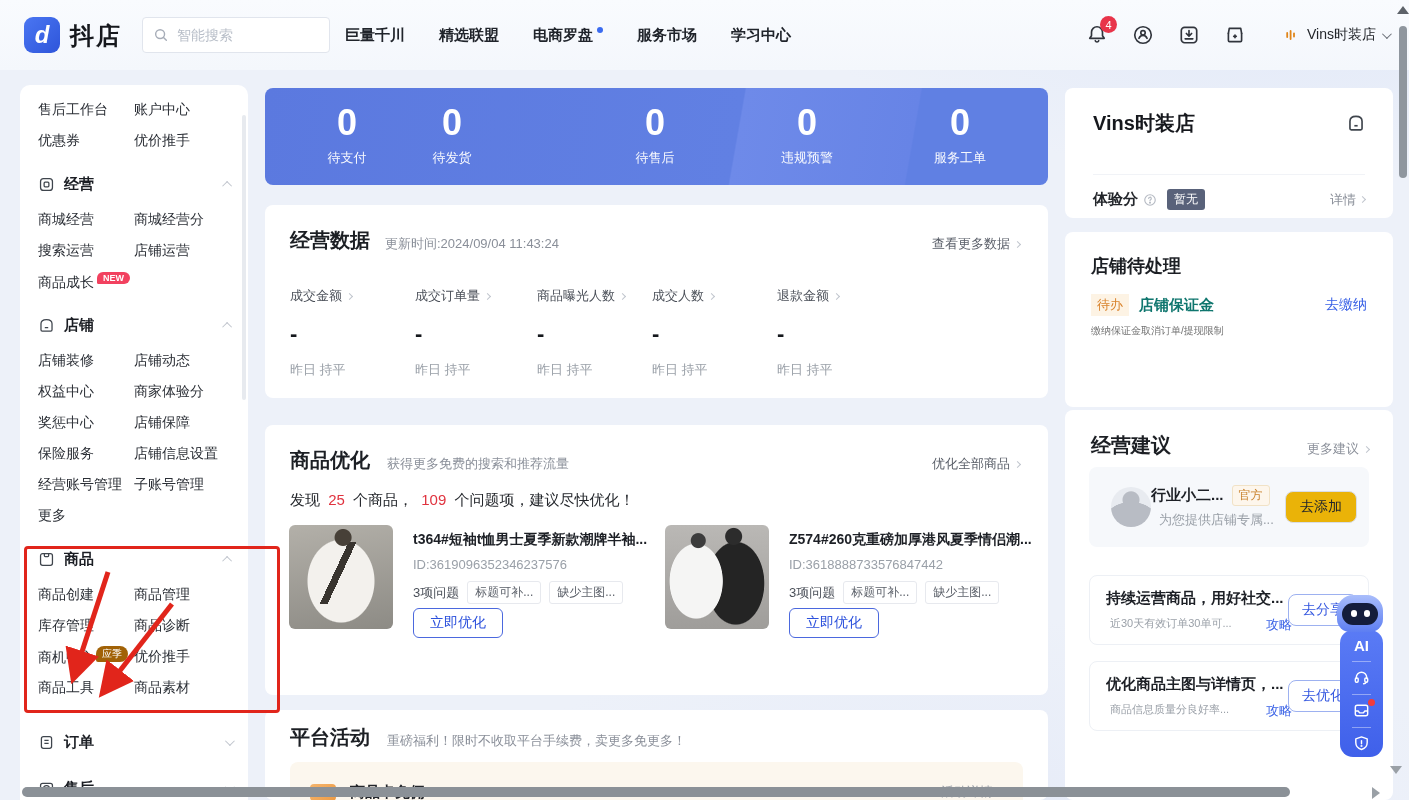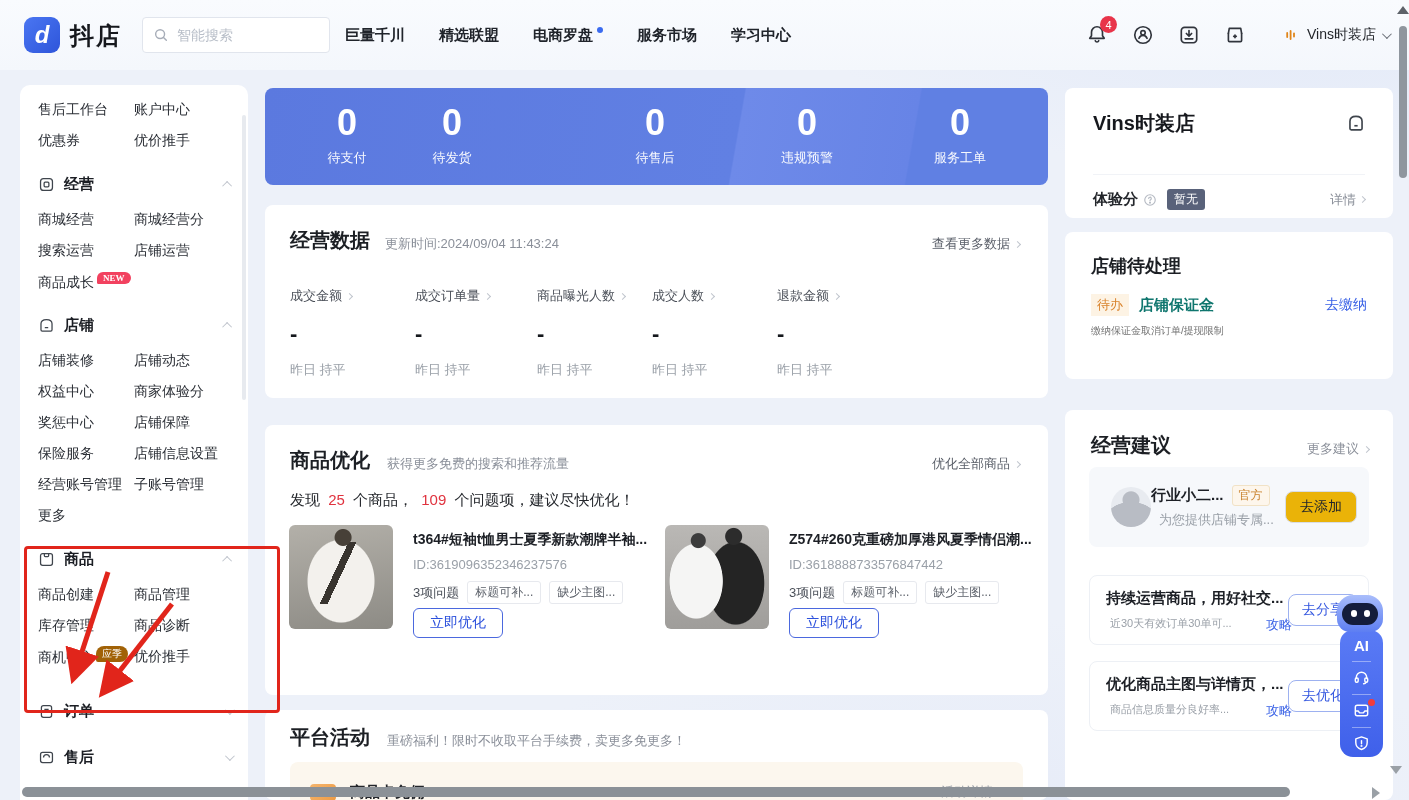--- a/index.html
+++ b/index.html
@@ -34,21 +34,21 @@
   .account .name { font-size:14px; color:#23262b; margin:0 6px 0 8px; }
   .chev { display:inline-block; width:7px; height:7px; border-right:1.6px solid #6b7078; border-bottom:1.6px solid #6b7078; }
   .chev.down { transform:rotate(45deg) translateY(-2px); }
   .chev.up { transform:rotate(-135deg) translateY(-2px); }
   .chev.gray { border-color:#c0c5cd; }
   .chev.sm { width:5px; height:5px; }
 
   
   .sidebar { position:absolute; left:20px; top:85px; width:228px; height:715px; background:#fff;
              border-radius:10px 10px 0 0; padding:9px 0 0 18px; overflow:hidden; }
-  .s-row { display:flex; height:31px; align-items:center;font-family:Liberation Serif, serif; }
+  .s-row { display:flex; height:31px; align-items:center; }
   .s-link { font-size:14px; color:#2b2f36; cursor:pointer; white-space:nowrap; }
   .s-link:first-child { width:96px; flex:none; }
   .s-head { display:flex; align-items:center; height:31px; margin-top:13px; margin-bottom:4px; padding-right:16px; }
   .s-head .ttl { font-size:15px; font-weight:bold; color:#1b1e24; margin-left:9px; flex:1; }
   .badge-new { display:inline-block; background:#f2415f; color:#fff; font-size:9px; font-weight:bold;
                border-radius:8px 8px 8px 2px; padding:1px 6px; margin-left:3px; vertical-align:6px; }
   .badge-season { display:inline-block; background:#a16207; color:#fff; font-size:10px;
                   border-radius:8px 8px 8px 2px; padding:1px 6px; margin-left:2px; vertical-align:5px; }
   .side-scroll { position:absolute; left:242px; top:115px; width:4px; height:285px; background:#e7eaef; border-radius:2px; }
 
@@ -328,20 +328,24 @@
       <span class="s-link">商品管理</span>
     </div>
     <div class="s-row">
       <span class="s-link">库存管理</span>
       <span class="s-link">商品诊断</span>
     </div>
     <div class="s-row">
       <span class="s-link"><span>商机中心</span><sup class="badge-season">应季</sup></span>
       <span class="s-link">优价推手</span>
     </div>
+    <div class="s-row">
+      <span class="s-link">商品工具</span>
+      <span class="s-link">商品素材</span>
+    </div>
 
     <div class="s-head" style="margin-top:24px;">
       <span>
           <svg width="17" height="17" viewBox="0 0 20 20" fill="none" stroke="#3f454d" stroke-width="1.5" stroke-linejoin="round">
             <rect x="4" y="3" width="12" height="14" rx="2.5"></rect>
             <path d="M7.5 7.5h5M7.5 11h5"></path>
           </svg>
         </span>
       <span class="ttl">订单</span>
       <i class="chev down gray"></i>
@@ -518,21 +522,21 @@
           </svg>
       </span>
       <span class="badge-none">暂无</span>
       <span class="score-link">
         <span>详情</span>
           <i class="chev sm gray" style="transform:rotate(-45deg);"></i>
       </span>
     </div>
   </div>
 
-  <div class="card" style="left:1065px; top:232px; width:328px; height:147px;">
+  <div class="card" style="left:1065px; top:232px; width:328px; height:175px;">
     <div class="todo-title">店铺待处理</div>
     <div class="todo-row">
       <span class="badge-todo">待办</span>
       <span class="todo-item">店铺保证金</span>
       <span class="todo-act">去缴纳</span>
     </div>
     <div class="todo-desc">缴纳保证金取消订单/提现限制</div>
   </div>
 
   <div class="card" style="left:1065px; top:410px; width:328px; height:390px;">

